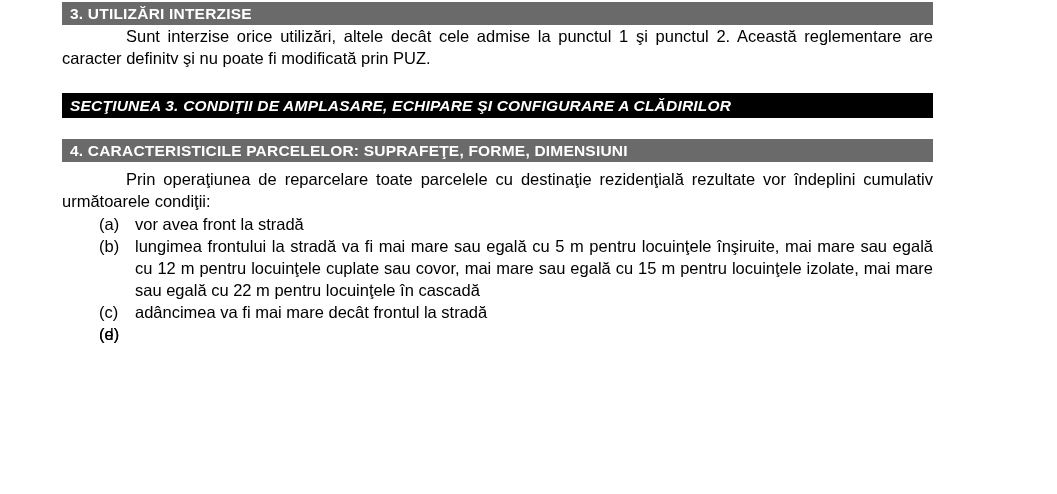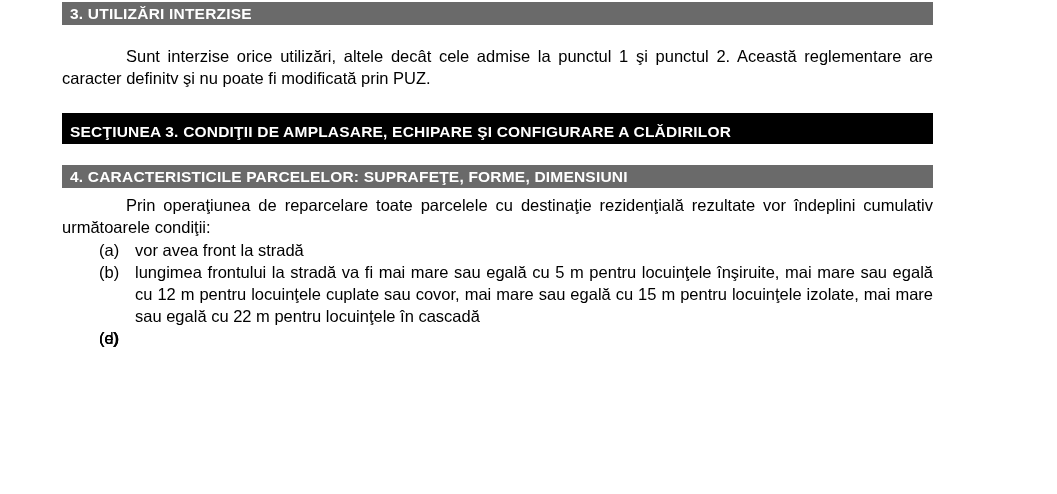--- a/index.html
+++ b/index.html
@@ -24,29 +24,29 @@
     color:#ffffff;
     font-weight:bold;
     font-size:15.5px;
     line-height:18px;
     padding:3px 8px 2px 8px;
     letter-spacing:0.2px;
   }
   .bar-gray { background:#6a6a6a; }
   .bar-black { background:#000000; }
   .bar-1 { margin-top:2px; }
-  .bar-section { margin-top:24px; padding-top:10px; padding-bottom:3px; }
+  .bar-section { margin-top:24px; padding-top:4px; padding-bottom:3px;font-style:italic; }
   .bar-4 { margin-top:21px; }
   .body-text {
     font-size:16.5px;
     line-height:22px;
     text-align:justify;
   }
   .para { text-indent:64px; }
-  .para-group-1 { margin-top:20px; }
+  .para-group-1 { }
   .para-3 { margin-top:6px; }
   .cond-list { margin-top:1px; }
   .list-item {
     position:relative;
     padding-left:73px;
     font-size:16.5px;
     line-height:22px;
     text-align:justify;
   }
   .list-label {
@@ -81,20 +81,21 @@
         <span>vor avea front la stradă</span>
       </div>
 
       <div class="list-item">
         <span class="list-label">(b)</span>
         <span>lungimea frontului la stradă va fi mai mare sau egală cu 5 m pentru locuinţele înşiruite, mai mare sau egală cu 12 m pentru locuinţele cuplate sau covor, mai mare sau egală cu 15 m pentru locuinţele izolate, mai mare sau egală cu 22 m pentru locuinţele în cascadă</span>
       </div>
 
       <div class="list-item">
         <span class="list-label">(c)</span>
+        <span>adâncimea va fi mai mare decât frontul la stradă</span>
       </div>
 
       <div class="list-item">
         <span class="list-label">(d)</span>
       </div>
 
       <div class="list-item">
         <span class="list-label">(e)</span>
       </div>
 

